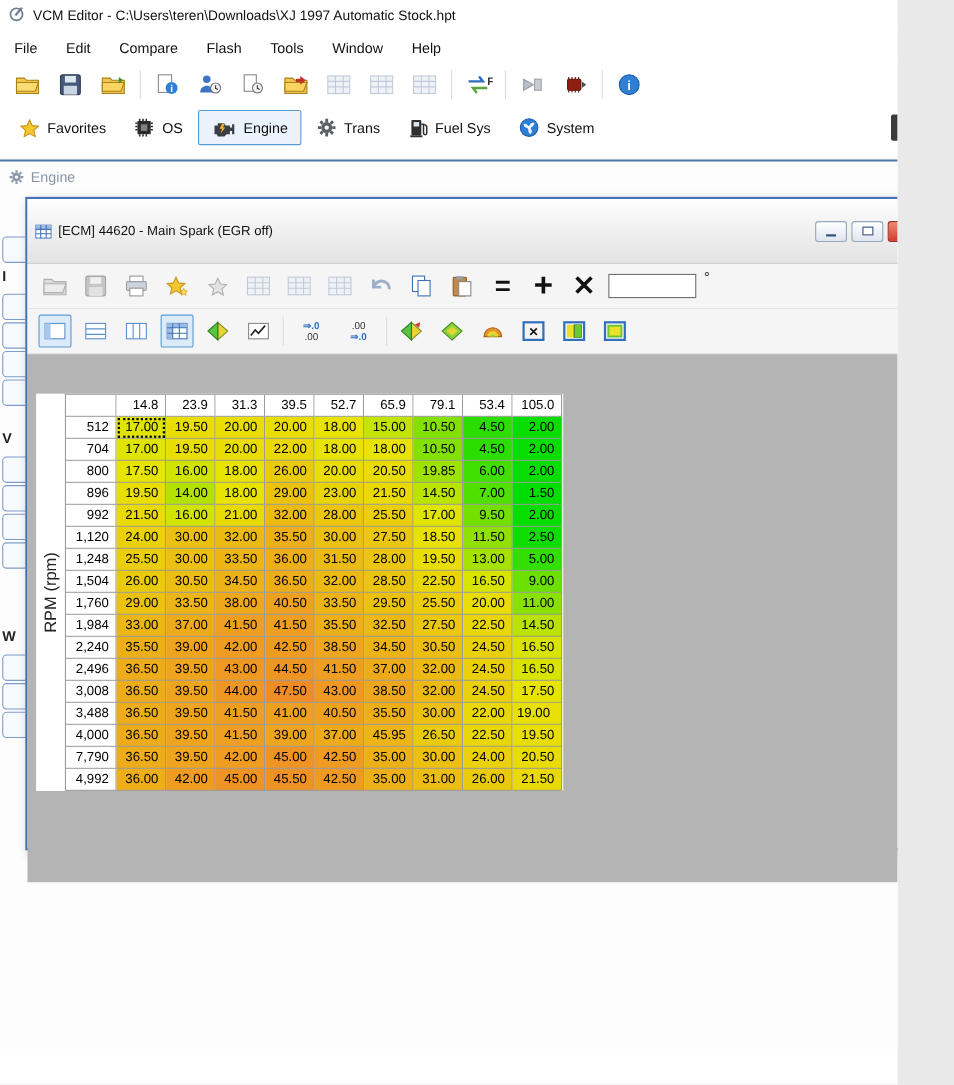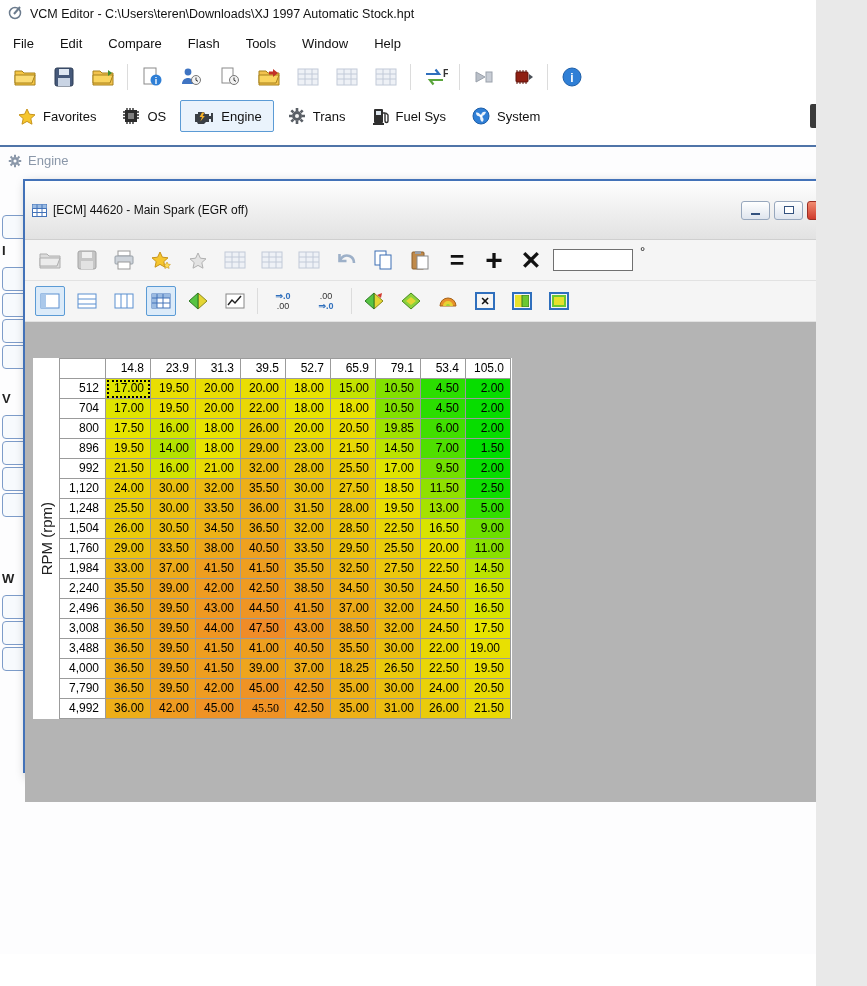--- a/index.html
+++ b/index.html
@@ -650,21 +650,21 @@
                 <div class="tc td" style="background: rgb(233, 215, 6);">22.00</div>
                 <div class="tc td" style="background: rgb(232, 224, 2); text-align: center;">19.00</div>
               </div>
               <div class="trow">
                 <div class="tc rh">4,000</div>
                 <div class="tc td" style="background: rgb(237, 172, 25);">36.50</div>
                 <div class="tc td" style="background: rgb(238, 164, 29);">39.50</div>
                 <div class="tc td" style="background: rgb(238, 158, 32);">41.50</div>
                 <div class="tc td" style="background: rgb(238, 165, 29);">39.00</div>
                 <div class="tc td" style="background: rgb(237, 171, 26);">37.00</div>
-                <div class="tc td" style="background: rgb(236, 180, 22);">18.25</div>
+                <div class="tc td" style="background: rgb(236, 180, 22);">45.95</div>
                 <div class="tc td" style="background: rgb(234, 202, 12);">26.50</div>
                 <div class="tc td" style="background: rgb(233, 214, 7);">22.50</div>
                 <div class="tc td" style="background: rgb(233, 222, 3);">19.50</div>
               </div>
               <div class="trow">
                 <div class="tc rh">7,790</div>
                 <div class="tc td" style="background: rgb(237, 172, 25);">36.50</div>
                 <div class="tc td" style="background: rgb(238, 164, 29);">39.50</div>
                 <div class="tc td" style="background: rgb(239, 156, 33);">42.00</div>
                 <div class="tc td" style="background: rgb(239, 147, 37);">45.00</div>
@@ -672,21 +672,21 @@
                 <div class="tc td" style="background: rgb(237, 177, 23);">35.00</div>
                 <div class="tc td" style="background: rgb(235, 192, 17);">30.00</div>
                 <div class="tc td" style="background: rgb(234, 209, 9);">24.00</div>
                 <div class="tc td" style="background: rgb(233, 219, 4);">20.50</div>
               </div>
               <div class="trow">
                 <div class="tc rh">4,992</div>
                 <div class="tc td" style="background: rgb(237, 174, 25);">36.00</div>
                 <div class="tc td" style="background: rgb(239, 156, 33);">42.00</div>
                 <div class="tc td" style="background: rgb(239, 147, 37);">45.00</div>
-                <div class="tc td" style="background: rgb(239, 146, 37); font-family: Liberation Serif, serif;">45.50</div>
+                <div class="tc td" style="background: rgb(239, 146, 37);">45.50</div>
                 <div class="tc td" style="background: rgb(239, 155, 33);">42.50</div>
                 <div class="tc td" style="background: rgb(237, 177, 23);">35.00</div>
                 <div class="tc td" style="background: rgb(236, 189, 18);">31.00</div>
                 <div class="tc td" style="background: rgb(234, 203, 11);">26.00</div>
                 <div class="tc td" style="background: rgb(233, 217, 5);">21.50</div>
               </div>
             </div>
         </div>
       </div>
 

